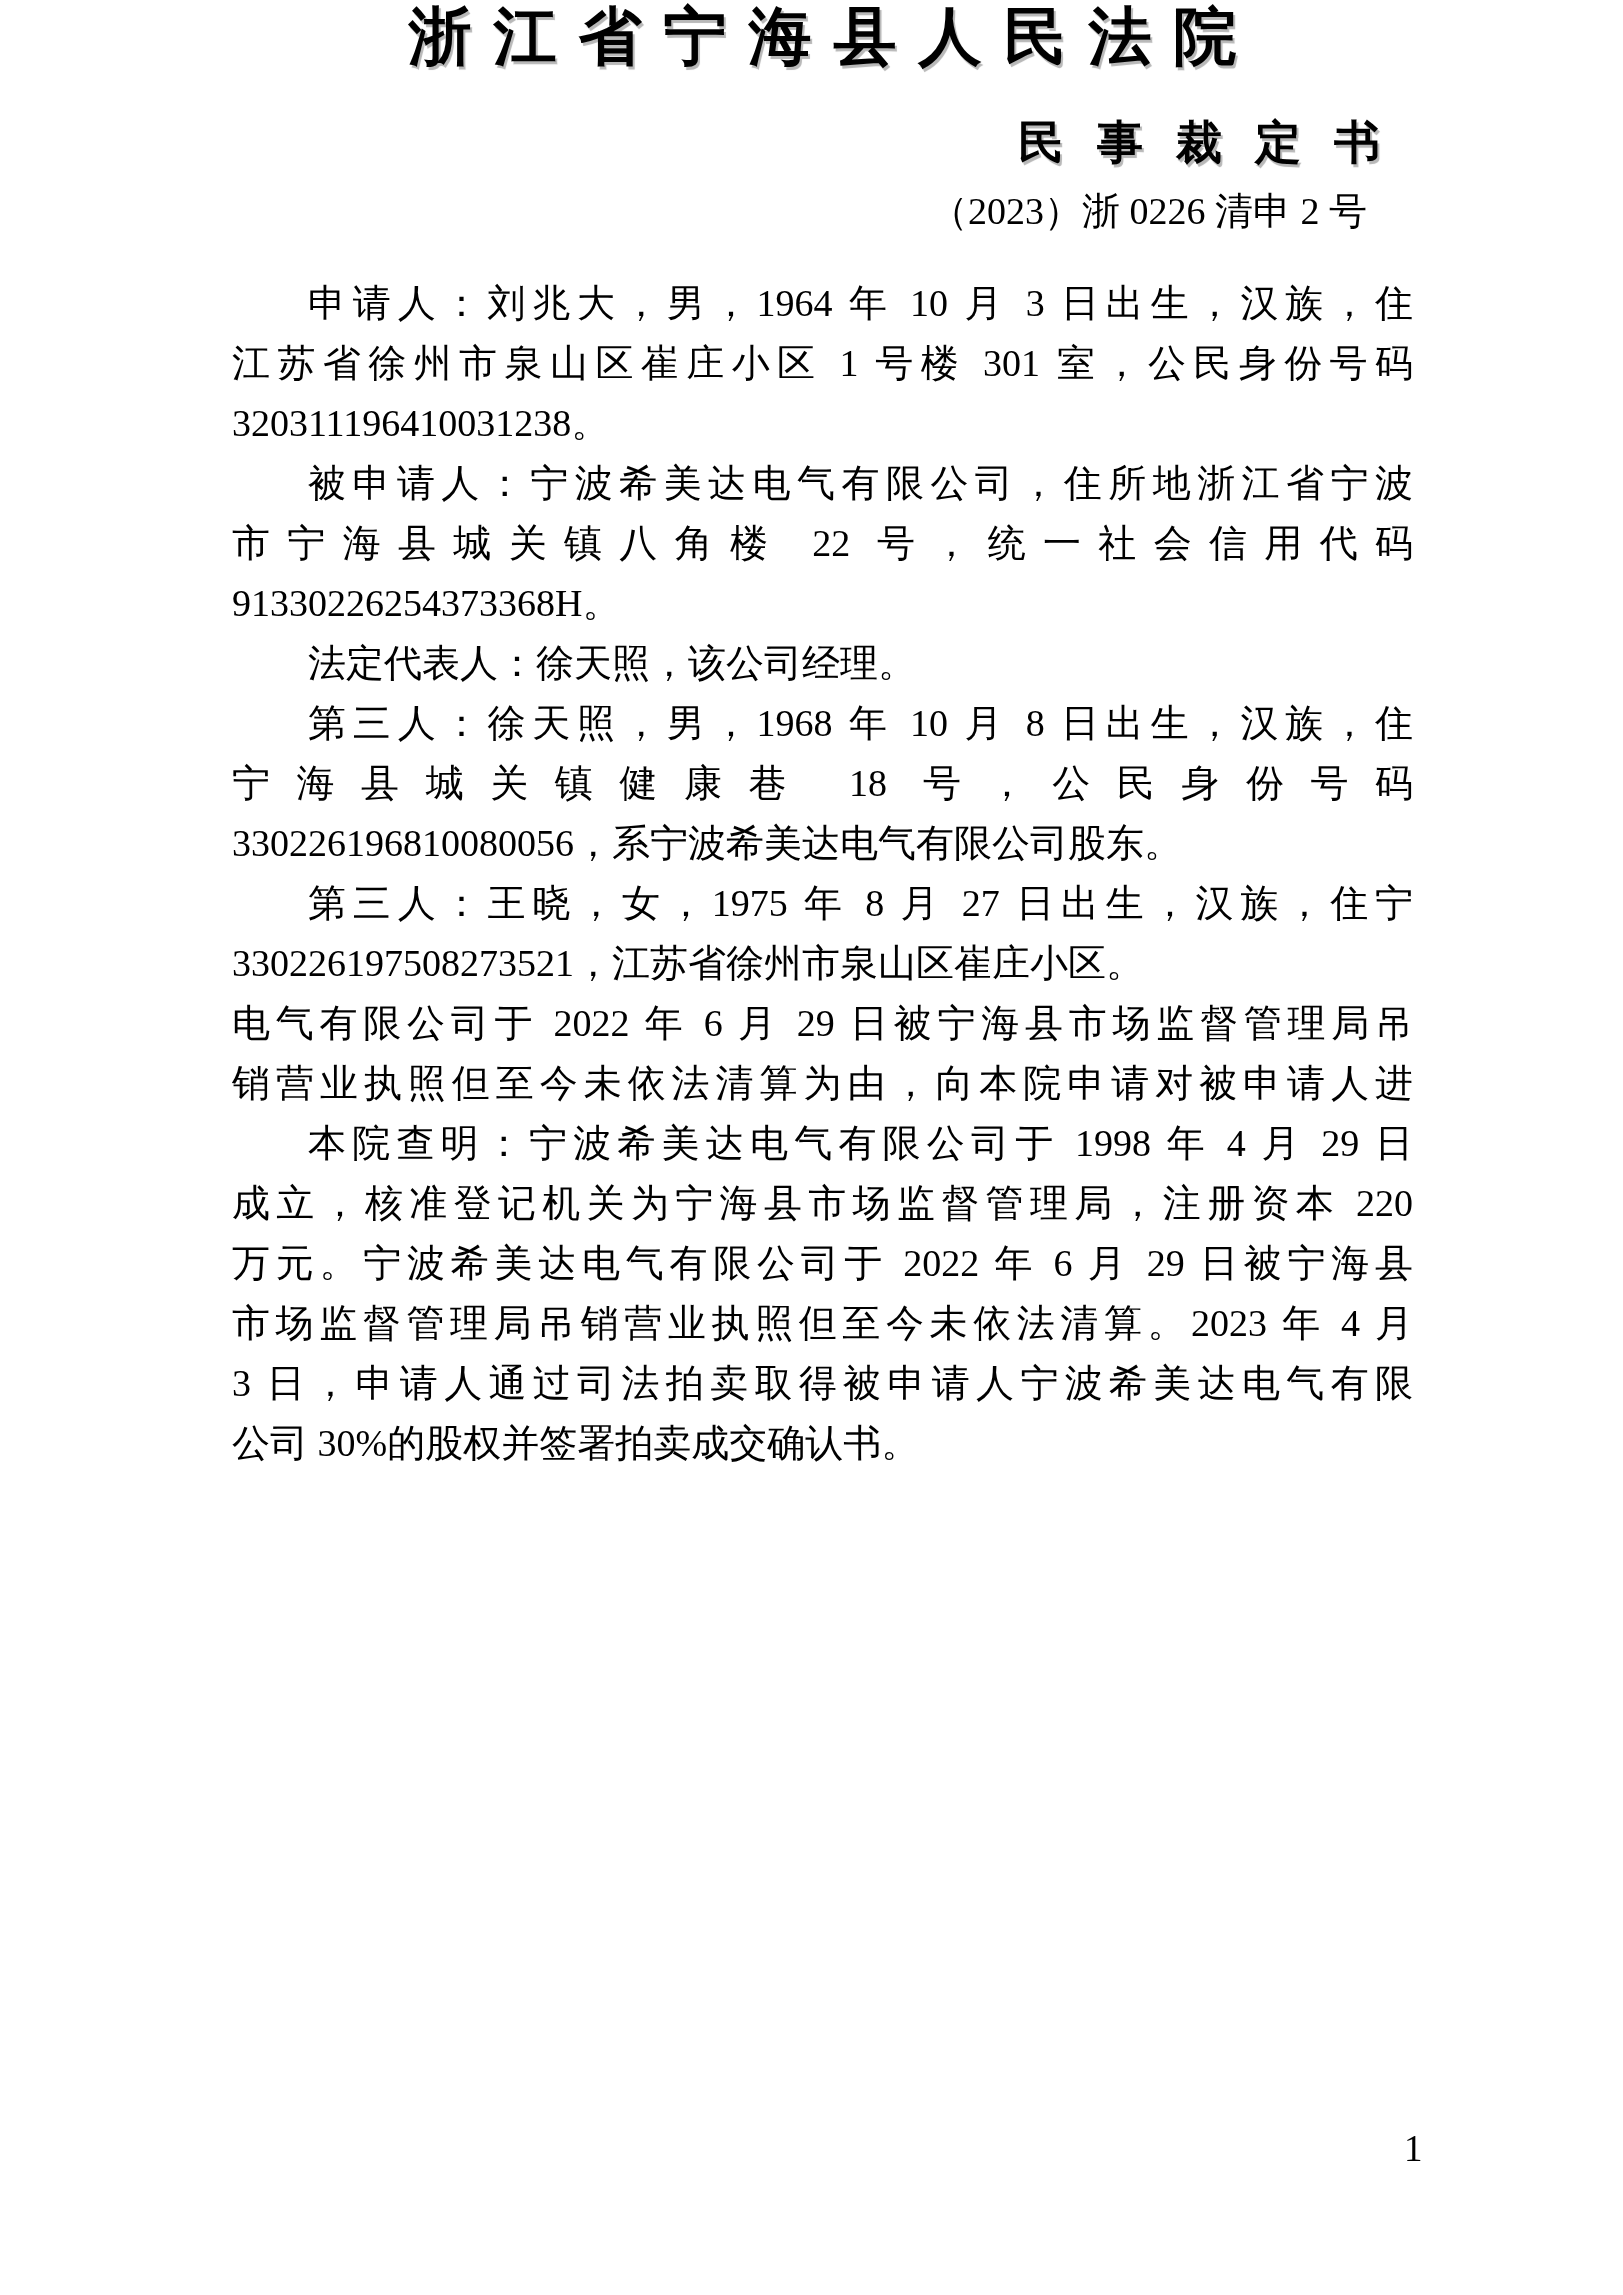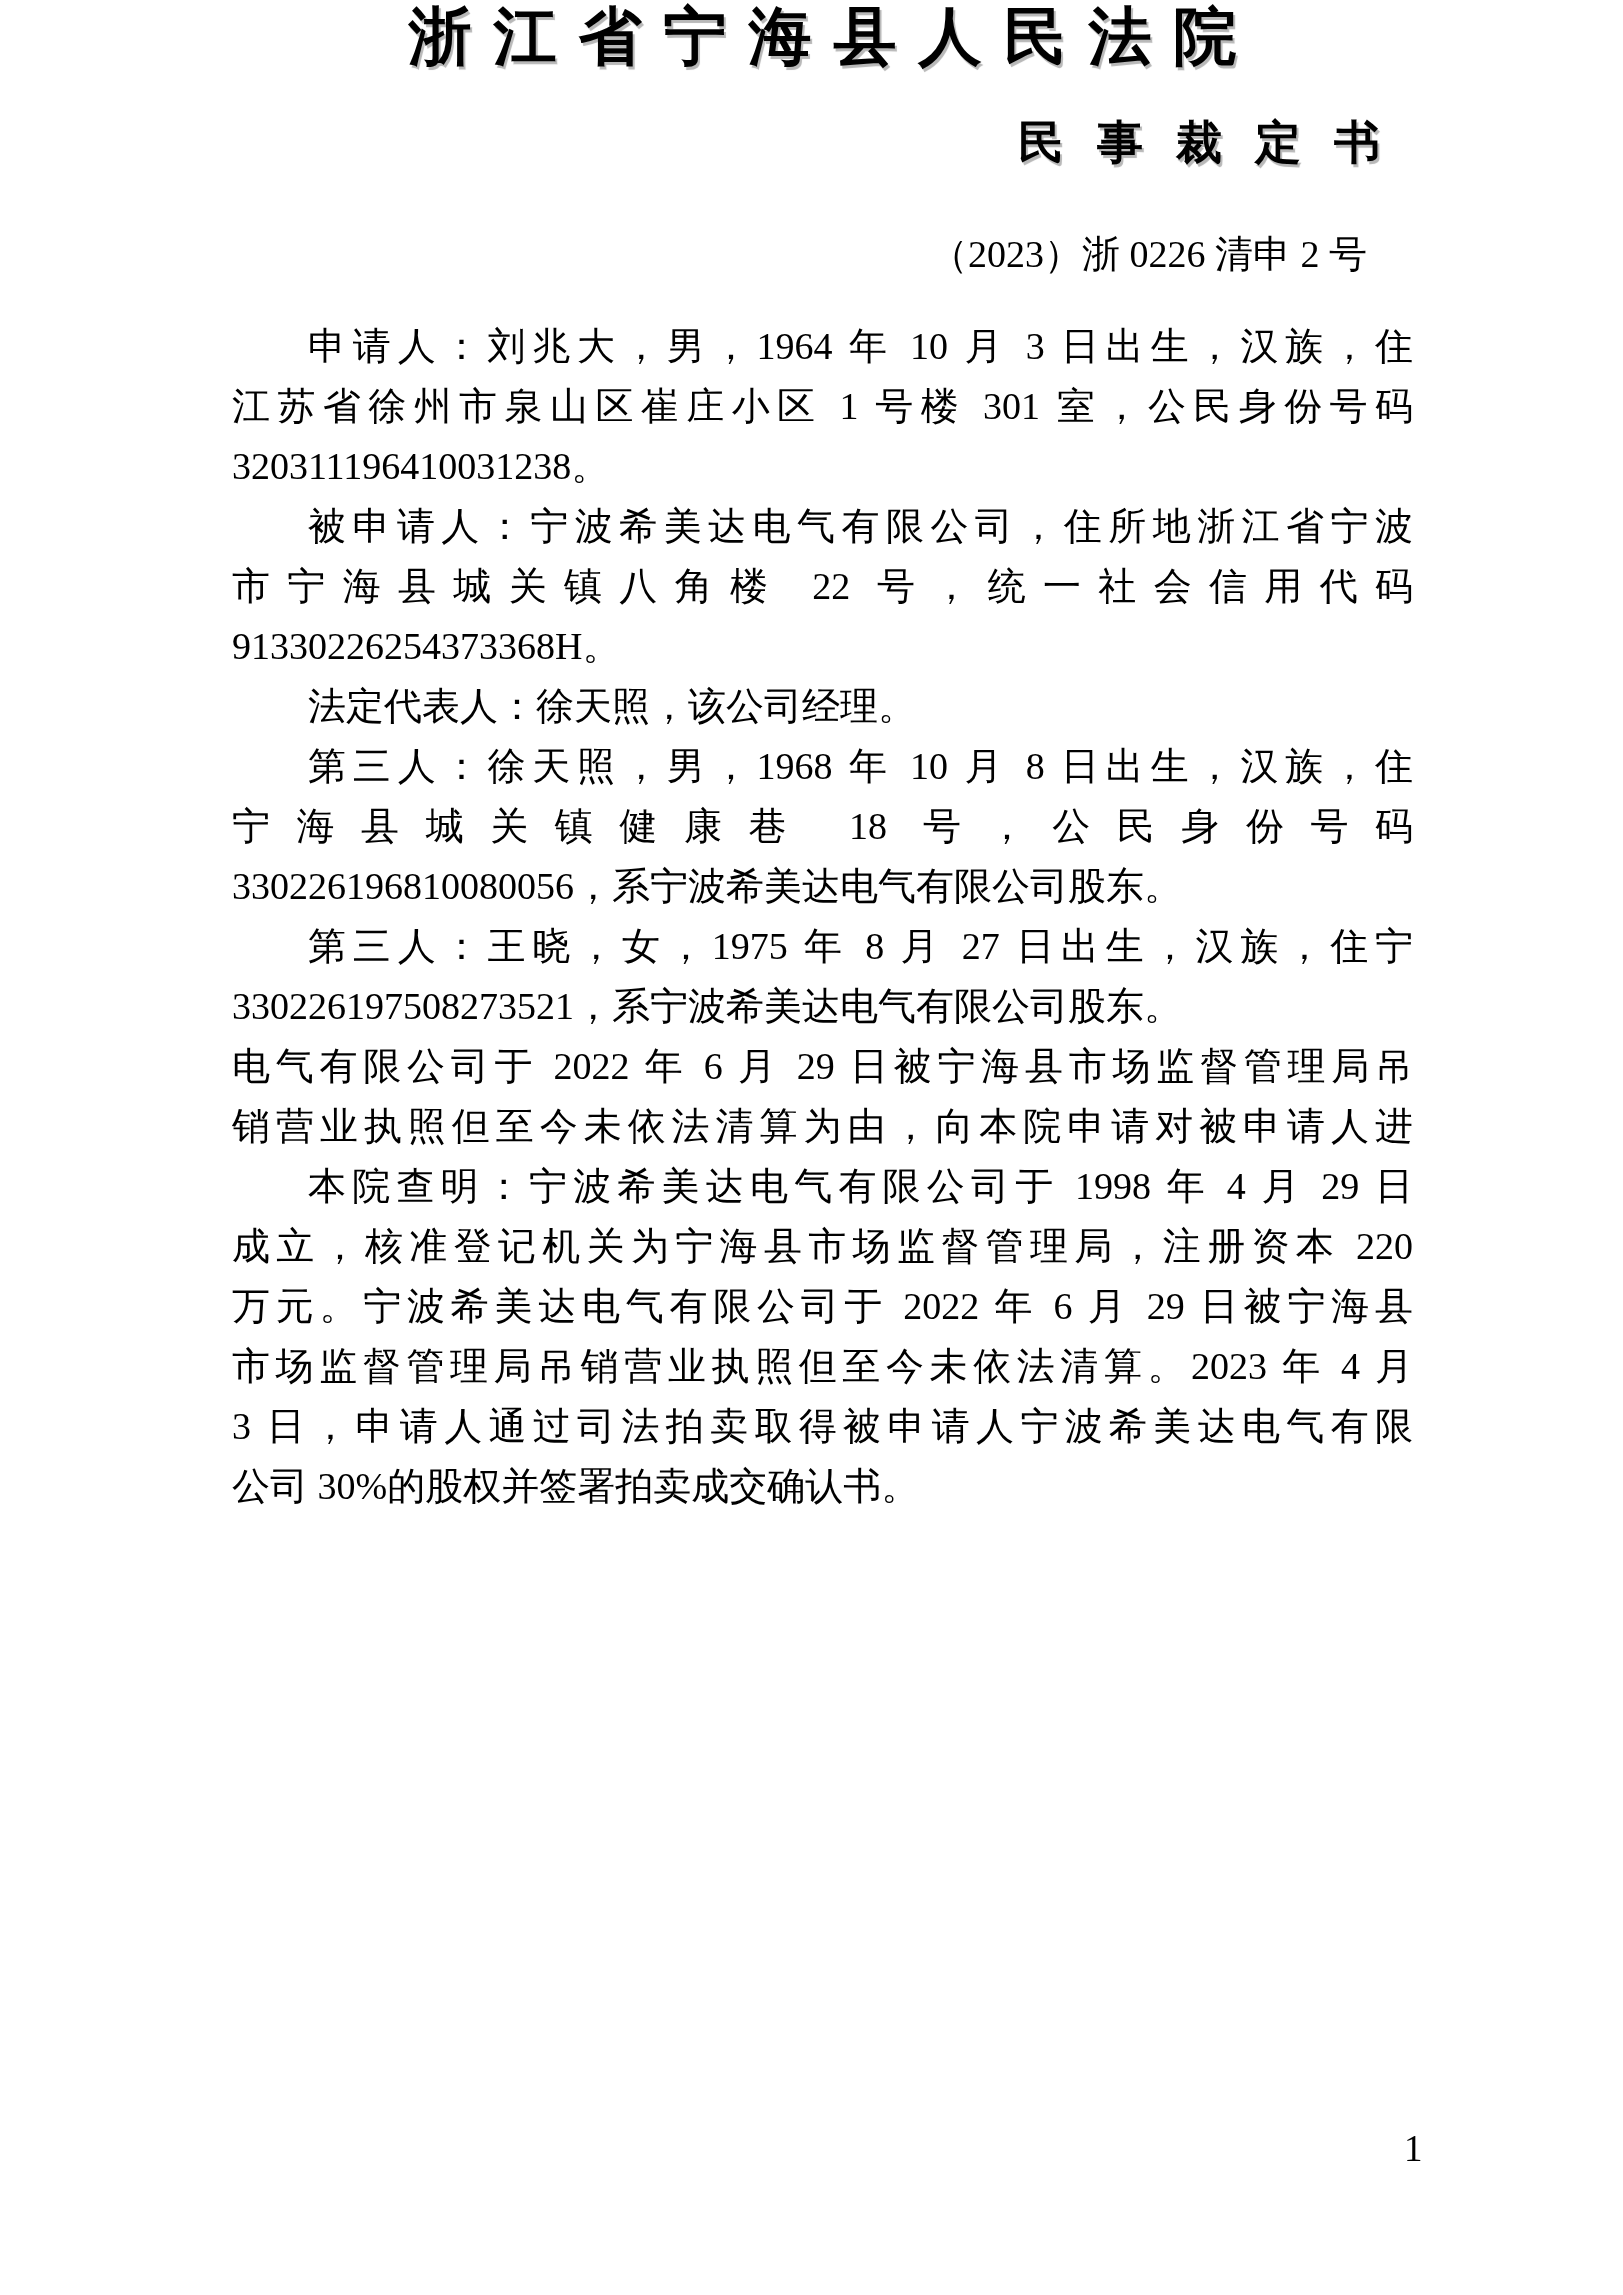--- a/index.html
+++ b/index.html
@@ -35,21 +35,20 @@
     font-size: 46px;
     line-height: 79px;
     font-weight: bold;
     text-align: right;
     letter-spacing: 33px;
     text-indent: 33px;
     white-space: nowrap;
     text-shadow: 2px 2.6px 0.7px rgba(0,0,0,0.28);
   }
   .case-number {
-    margin-top: 43px;
     font-size: 38px;
     line-height: 59px;
     text-align: right;
     padding-right: 46px;
     white-space: nowrap;
   }
   .body-text {
     margin-top: 32px;
   }
   .ln {
@@ -91,21 +90,21 @@
       <div class="ln stretch">江苏省徐州市泉山区崔庄小区 1 号楼 301 室，公民身份号码</div>
       <div class="ln">320311196410031238。</div>
       <div class="ln indent stretch">被申请人：宁波希美达电气有限公司，住所地浙江省宁波</div>
       <div class="ln stretch">市宁海县城关镇八角楼 22 号，统一社会信用代码</div>
       <div class="ln">91330226254373368H。</div>
       <div class="ln indent">法定代表人：徐天照，该公司经理。</div>
       <div class="ln indent stretch">第三人：徐天照，男，1968 年 10 月 8 日出生，汉族，住</div>
       <div class="ln stretch">宁海县城关镇健康巷 18 号，公民身份号码</div>
       <div class="ln">330226196810080056，系宁波希美达电气有限公司股东。</div>
       <div class="ln indent stretch">第三人：王晓，女，1975 年 8 月 27 日出生，汉族，住宁</div>
-      <div class="ln">330226197508273521，系宁波希美达电气有限公司股东。</div>
+      <div class="ln">330226197508273521，江苏省徐州市泉山区崔庄小区。</div>
       <div class="ln stretch">电气有限公司于 2022 年 6 月 29 日被宁海县市场监督管理局吊</div>
       <div class="ln stretch">销营业执照但至今未依法清算为由，向本院申请对被申请人进</div>
       <div class="ln indent stretch">本院查明：宁波希美达电气有限公司于 1998 年 4 月 29 日</div>
       <div class="ln stretch">成立，核准登记机关为宁海县市场监督管理局，注册资本 220</div>
       <div class="ln stretch">万元。宁波希美达电气有限公司于 2022 年 6 月 29 日被宁海县</div>
       <div class="ln stretch">市场监督管理局吊销营业执照但至今未依法清算。2023 年 4 月</div>
       <div class="ln stretch">3 日，申请人通过司法拍卖取得被申请人宁波希美达电气有限</div>
       <div class="ln">公司 30%的股权并签署拍卖成交确认书。</div>
     </div>
   </div>

